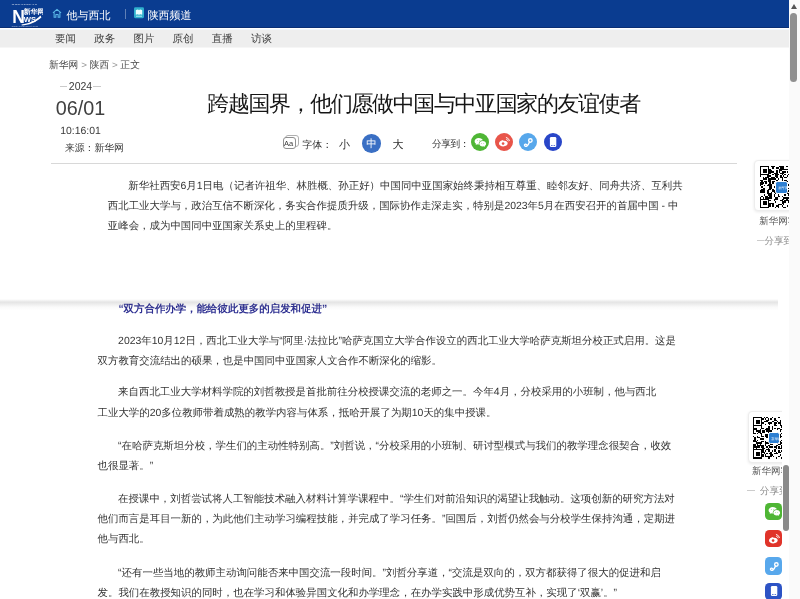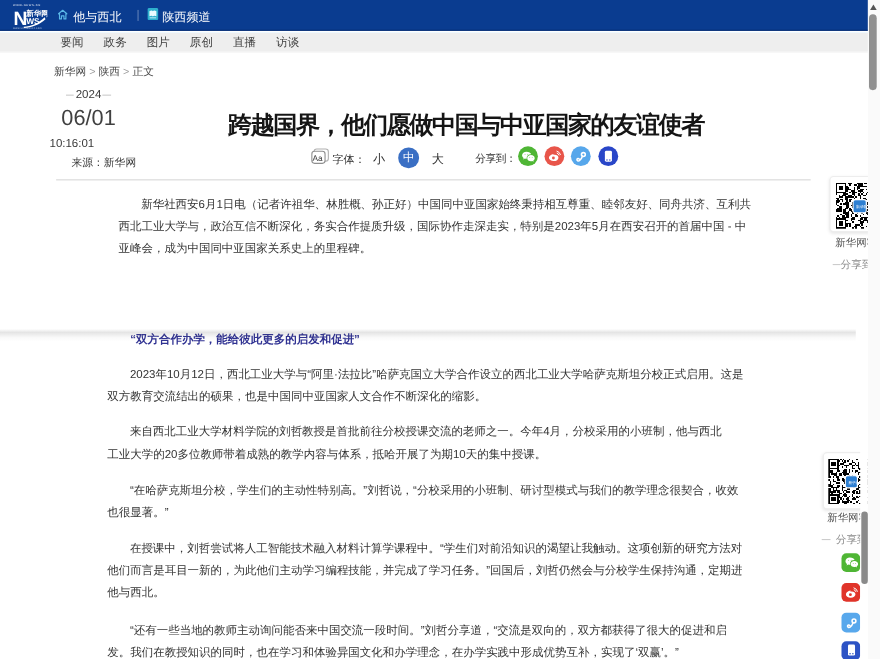--- a/index.html
+++ b/index.html
@@ -7,23 +7,23 @@
 .abs{position:absolute}
 #hdr{position:absolute;left:0;top:0;width:789.2px;height:27.8px;background:#0a3c90;border-bottom:1.5px solid #082f75}
 #hdr .htxt{position:absolute;color:#fff;font-size:11px;top:7.6px;white-space:nowrap}
 #gap{position:absolute;left:0;top:29.3px;width:789.2px;height:1px;background:#eef8fe}
 #nav{position:absolute;left:0;top:30.3px;width:789.2px;height:16.4px;background:#eeeeee}
 #navfade{position:absolute;left:0;top:46.7px;width:789.2px;height:1.6px;background:#f6f6f6}
 #nav span{position:absolute;top:2.2px;font-size:10.5px;color:#404040;white-space:nowrap}
 .crumb{position:absolute;left:49px;top:58.8px;font-size:9.8px;color:#4a4a4a;white-space:nowrap}
 .d1{position:absolute;top:79.6px;left:45px;width:71px;text-align:center;font-size:10.5px;color:#3a3a3a}
 .d2{position:absolute;top:96.6px;left:45px;width:71px;text-align:center;font-size:19.8px;color:#404040}
-.d3{position:absolute;top:125.5px;left:45px;width:71px;font-size:10.45px;text-rendering:geometricPrecision;color:#3a3a3a}
+.d3{position:absolute;top:125.5px;left:45px;width:71px;text-align:center;font-size:10.45px;text-rendering:geometricPrecision;color:#3a3a3a}
 .d4{position:absolute;top:142.4px;left:65px;font-size:9.8px;color:#3a3a3a;white-space:nowrap}
-.title{position:absolute;top:99px;left:207.3px;font-size:22px;letter-spacing:-1.4px;font-weight:700;color:#151515;white-space:nowrap}
+.title{position:absolute;top:89.0px;left:207.3px;font-size:22px;letter-spacing:-1.4px;font-weight:400;color:#151515;white-space:nowrap}
 .frow{position:absolute;font-size:10px;color:#2e2e2e;white-space:nowrap}
 .aaback{position:absolute;left:285.4px;top:134.8px;width:13.4px;height:12.4px;border:1px solid #b0b0b0;border-radius:3px;background:#fff}
 .aabox{position:absolute;left:283px;top:136.6px;width:13.4px;height:12.4px;border:1px solid #8f8f8f;border-radius:3px;background:#fff;font-size:7.5px;color:#3a3a3a;text-align:left;line-height:11px}
 .zhong{position:absolute;left:362.3px;top:134.4px;width:18.6px;height:18.6px;border-radius:50%;background:#3a6fc4;color:#fff;font-size:10.5px;text-align:center;line-height:18.2px}
 .sicon{position:absolute;width:18px;height:18px;border-radius:50%;top:133px}
 .sicon svg{position:absolute;left:1px;top:1px}
 .divider{position:absolute;left:50.7px;top:163.2px;width:686px;height:1px;background:#d8d8d8}
 .bl{position:absolute;font-size:10.45px;text-rendering:geometricPrecision;line-height:normal;color:#333;white-space:nowrap}
 .sub{position:absolute;left:118.4px;top:302.9px;font-size:10.45px;font-weight:bold;text-rendering:geometricPrecision;color:#2f3192;white-space:nowrap}
 .seam{position:absolute;left:0;top:298.8px;width:778px;height:11.5px;background:linear-gradient(to bottom, rgba(90,90,90,0) 0px, rgba(90,90,90,0.16) 3.2px, rgba(90,90,90,0.03) 8px, rgba(90,90,90,0) 11.5px)}

